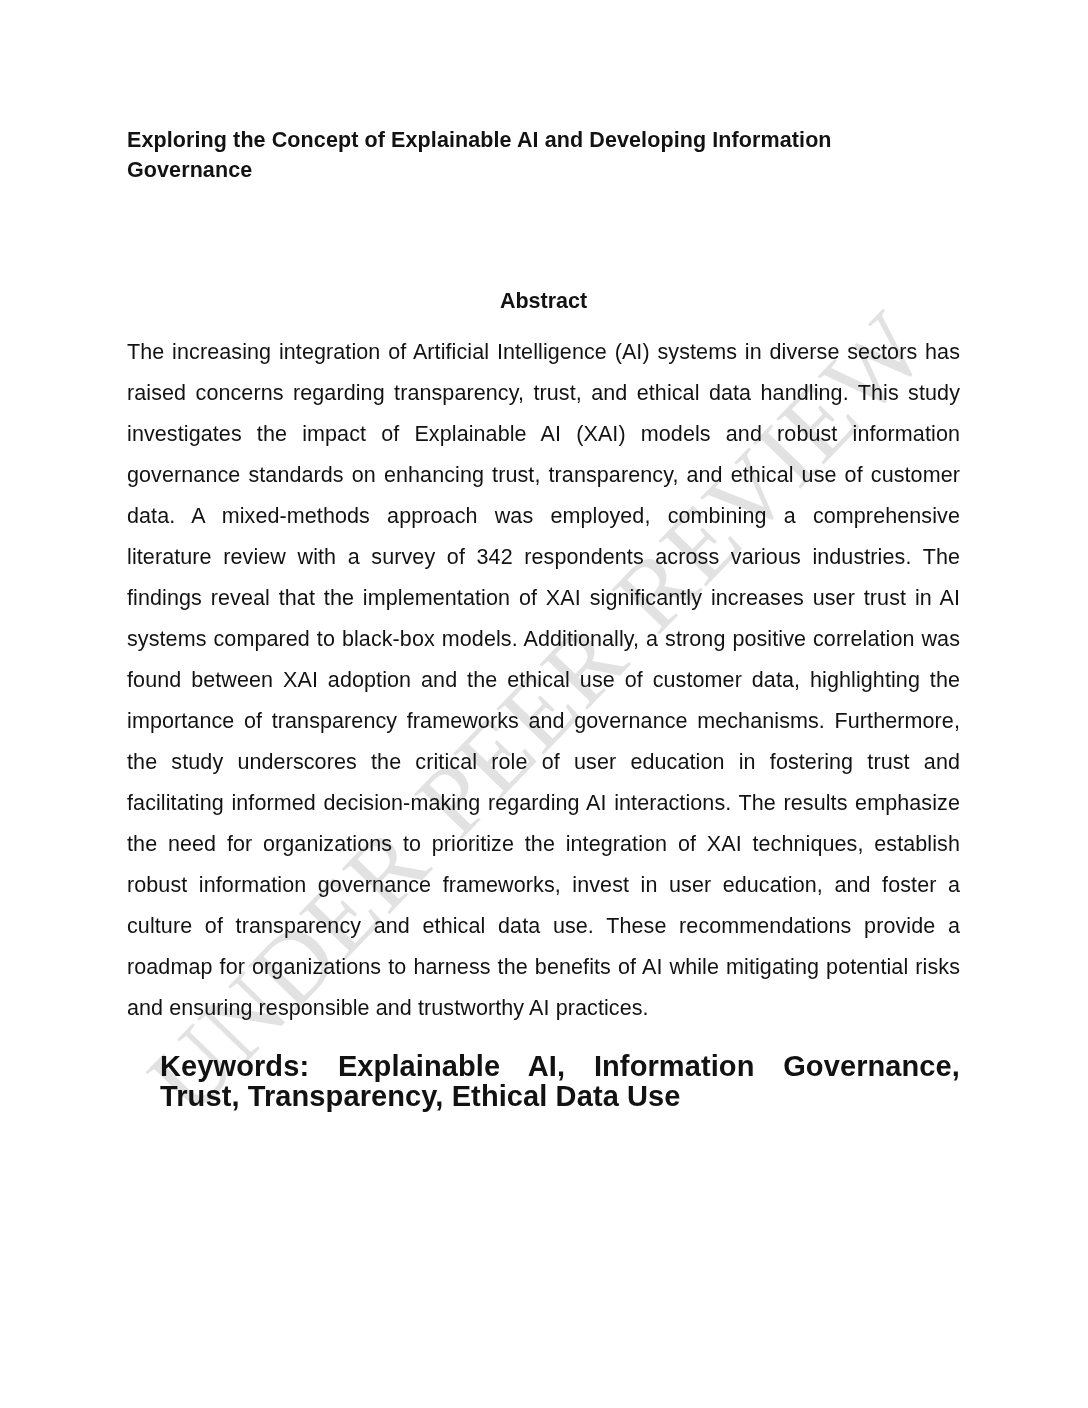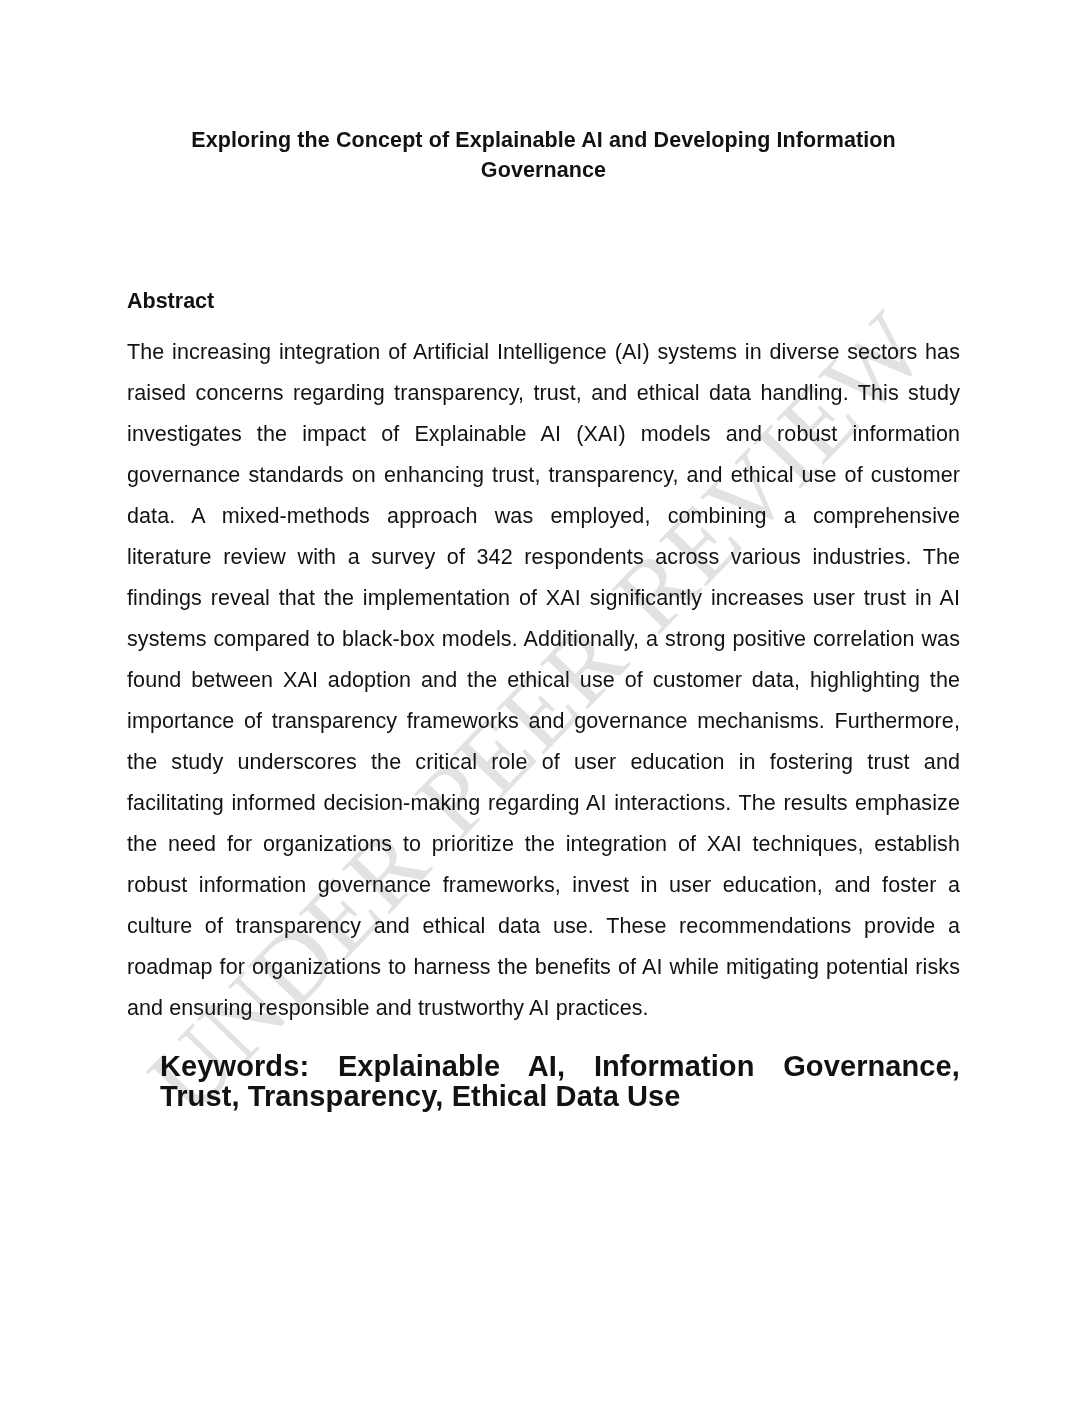--- a/index.html
+++ b/index.html
@@ -30,29 +30,28 @@
     word-spacing: 10px;
     z-index: 0;
     user-select: none;
   }
   .content {
     position: relative;
     z-index: 1;
     padding: 125px 128px 0 127px;
   }
   .title {
-    text-align: center;
     font-weight: bold;
     font-size: 21.5px;
     line-height: 30px;
     letter-spacing: 0.1px;
   }
   .abstract-heading {
     margin-top: 101px;
-    text-align: left;
+    text-align: center;
     font-weight: bold;
     font-size: 21.5px;
     line-height: 30px;
   }
   .abstract-body {
     margin-top: 16px;
     font-size: 21.5px;
     line-height: 41px;
     text-align: justify;
     letter-spacing: 0.1px;

